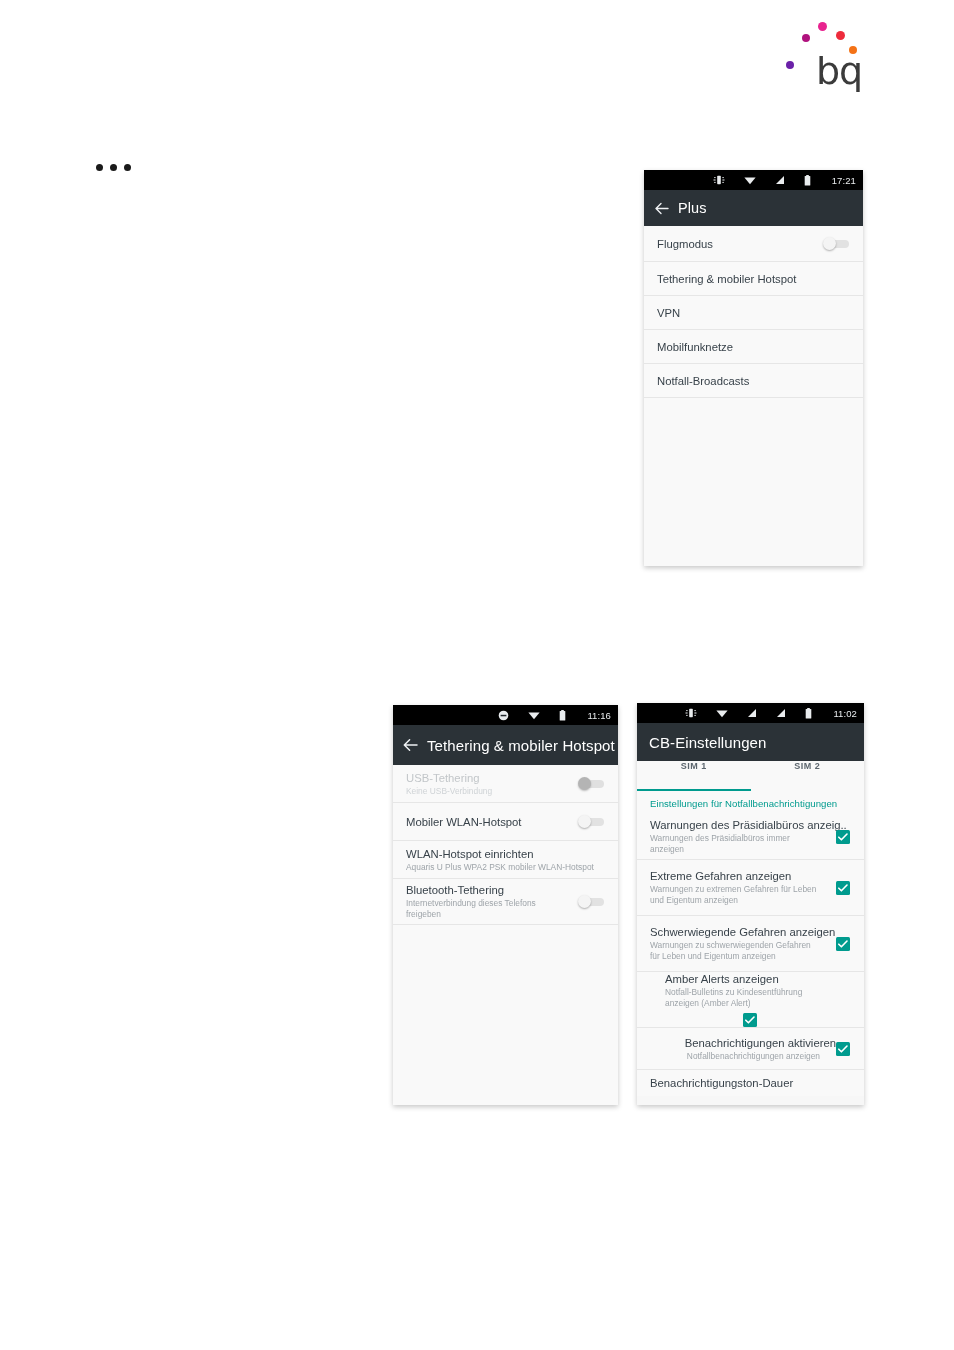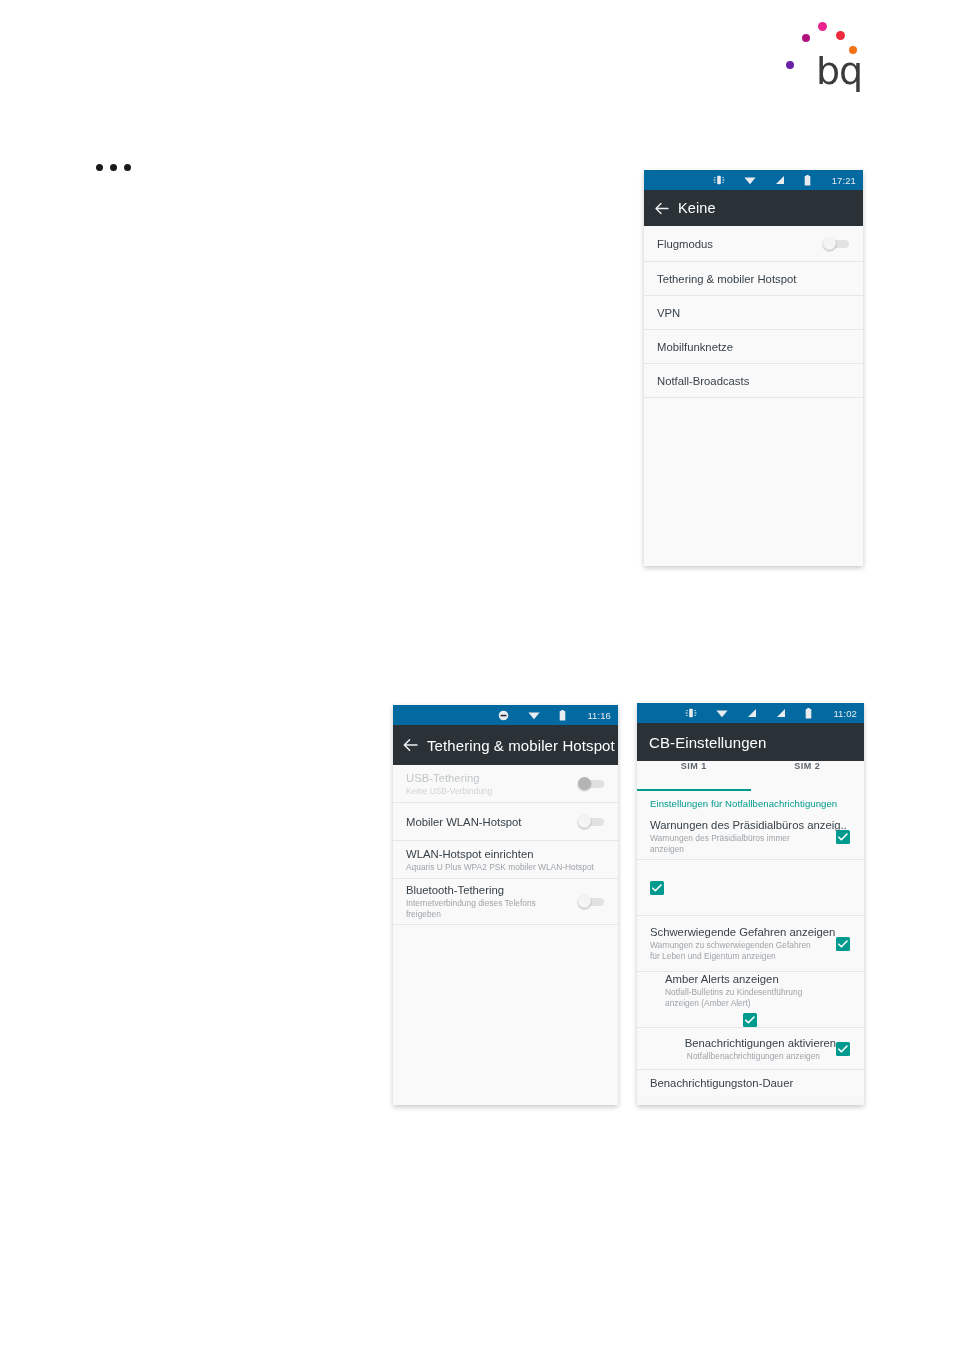--- a/index.html
+++ b/index.html
@@ -58,21 +58,21 @@
   
   .phone {
     position: absolute;
     background: #f7f7f7;
     box-shadow: 0 2px 5px rgba(0,0,0,0.22);
     overflow: hidden;
     box-sizing: border-box;
   }
   .statusbar {
     height: 20px;
-    background: #0369a1;
+    background: #000000;
     display: flex;
     align-items: center;
     justify-content: flex-end;
     padding-right: 7px;
     gap: 19px;
     padding-left: 10px;
   }
   .statusbar .time {
     color: #e9ecee;
     font-size: 9.5px;
@@ -254,21 +254,21 @@
       </svg>
       <span class="time">17:21</span>
     </div>
 
     <div class="appbar" style="height:36px;padding-right:10px;">
       <span class="back">
         <svg width="15" height="13" viewBox="0 0 15 13">
           <path d="M14 6.5 H2.5 M7 1.6 L2 6.5 L7 11.4" stroke="#eef1f3" stroke-width="1.4" fill="none" stroke-linecap="round" stroke-linejoin="round"></path>
         </svg>
       </span>
-      <span class="title">Keine</span>
+      <span class="title">Plus</span>
     </div>
 
     <div>
       <div class="row" style="height:36px;">
         <div class="texts">
           <div class="t1">Flugmodus</div>
         </div>
         <span class="toggle">
           <span class="track"></span>
           <span class="knob"></span>
@@ -423,20 +423,24 @@
           <div class="t2" style="max-width:170px;">Warnungen des Präsidialbüros immer anzeigen</div>
         </div>
         <span class="checkbox">
           <svg width="12" height="12" viewBox="0 0 12 12">
               <path d="M1.8 6.2 L4.4 8.8 L10 3" stroke="#ffffff" stroke-width="1.6" fill="none" stroke-linecap="round" stroke-linejoin="round"></path>
             </svg>
         </span>
       </div>
 
       <div class="row" style="height:56px;">
+        <div class="texts">
+          <div class="t1">Extreme Gefahren anzeigen</div>
+          <div class="t2" style="max-width:170px;">Warnungen zu extremen Gefahren für Leben und Eigentum anzeigen</div>
+        </div>
         <span class="checkbox">
           <svg width="12" height="12" viewBox="0 0 12 12">
               <path d="M1.8 6.2 L4.4 8.8 L10 3" stroke="#ffffff" stroke-width="1.6" fill="none" stroke-linecap="round" stroke-linejoin="round"></path>
             </svg>
         </span>
       </div>
 
       <div class="row" style="height:56px;">
         <div class="texts">
           <div class="t1">Schwerwiegende Gefahren anzeigen</div>

